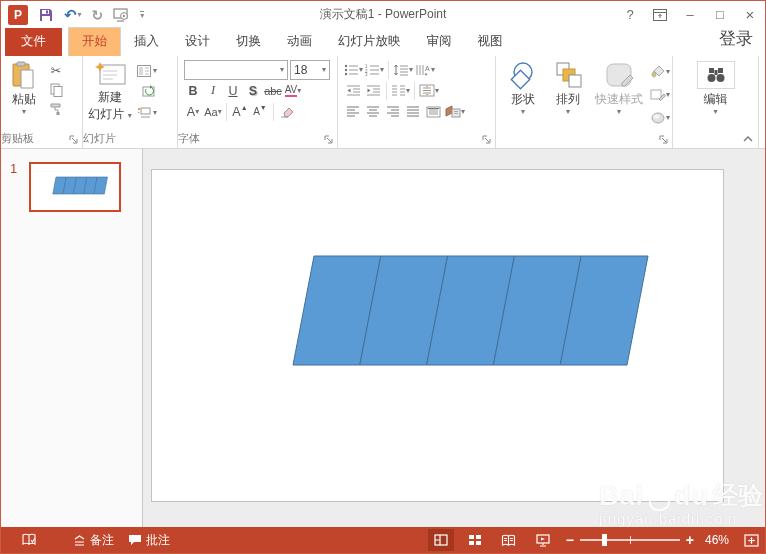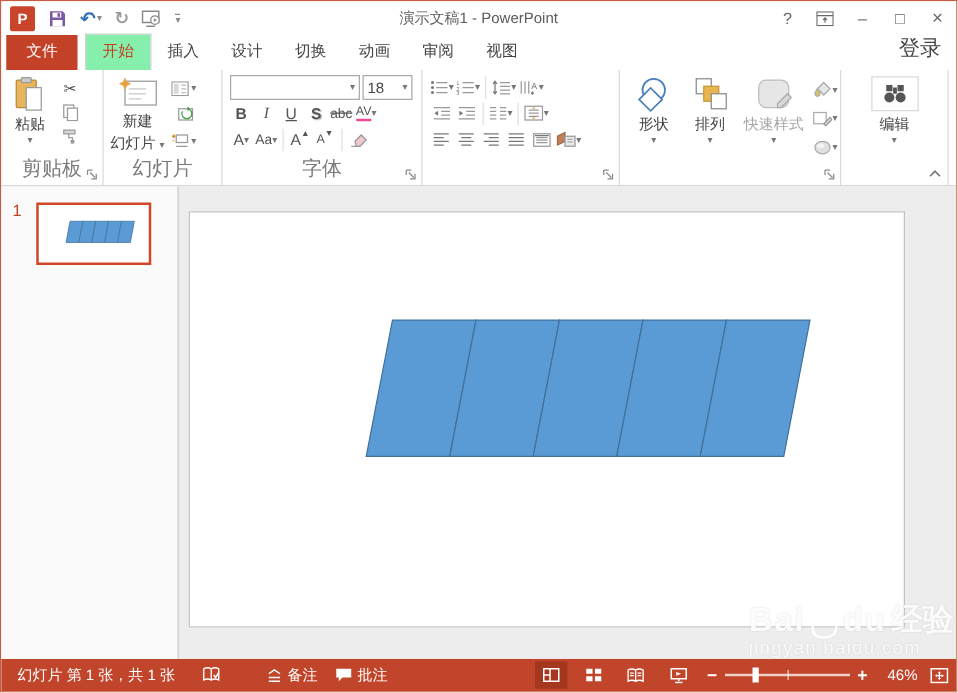--- a/index.html
+++ b/index.html
@@ -17,28 +17,28 @@
   .mini-dd { font-size:8px; color:#8a8a8a; margin-left:1px; }
   .qat-more { display:inline-block; border-top:1px solid #8a8a8a; font-size:8px; color:#8a8a8a; line-height:6px; padding-top:1px; }
   .title { position:absolute; left:0; right:0; text-align:center; color:#5a5a5a; font-size:12px; pointer-events:none; }
   .win-controls { margin-left:auto; display:flex; align-items:center; gap:0; }
   .win-btn { width:30px; height:26px; display:flex; align-items:center; justify-content:center; color:#6a6a6a; font-size:13px; }
 
   
   .tabrow { height:28px; display:flex; align-items:flex-end; background:#fff; padding-left:4px; position:relative; }
   .tab-file { background:#C24127; color:#fff; padding:5px 16px 6px; font-size:12.5px; margin-right:6px; }
   .tab { padding:5px 13px 6px; font-size:12.5px; color:#444; }
-  .tab.active { color:#C24127; background:#86efac; border:1px solid #D4D4D4; border-bottom:none; }
+  .tab.active { color:#C24127; background:#fdba74; border:1px solid #D4D4D4; border-bottom:none; }
   .signin { margin-left:auto; padding:5px 12px 6px; color:#444; font-size:17px; }
 
   
   .ribbon { position:relative; height:93px; background:#fff; border-bottom:1px solid #D5D5D5; display:flex; }
   .grp { position:relative; height:100%; padding-top:3px; }
   .grp:not(:last-child){ border-right:1px solid #DCDCDC; }
-  .grp-label { position:absolute; bottom:2px; left:0; right:0; text-align:center; font-size:16px; color:#7a7a7a; }
+  .grp-label { position:absolute; bottom:2px; left:0; right:0; text-align:left; font-size:11px; color:#7a7a7a; }
   .launcher { position:absolute; bottom:3px; right:3px; width:10px; height:10px; }
   .bigbtn { display:flex; flex-direction:column; align-items:center; justify-content:flex-start; font-size:12px; color:#444; padding-top:2px; }
   .dd { font-size:8px; color:#777; line-height:8px; }
   .minirow { display:flex; align-items:center; height:21px; gap:2px; }
   .combo { height:20px; border:1px solid #ABABAB; background:#fff; display:flex; align-items:center; justify-content:space-between; padding:0 3px; font-size:12px; color:#444; }
   .glyph-btn { min-width:18px; height:19px; display:flex; align-items:center; justify-content:center; font-size:12.5px; color:#555; }
   .vsep { width:1px; height:18px; background:#E0E0E0; margin:0 2px; }
   .collapse-chevron { position:absolute; right:12px; bottom:6px; width:10px; height:6px; }
   .disabled-label { color:#a6a6a6 !important;text-align:center; }
 
@@ -118,20 +118,21 @@
     </div>
   </div>
 
   <div class="tabrow">
     <span class="tab-file">文件</span>
     <span class="tab active">开始</span>
     <span class="tab">插入</span>
     <span class="tab">设计</span>
     <span class="tab">切换</span>
     <span class="tab">动画</span>
+    <span class="tab">幻灯片放映</span>
     <span class="tab">审阅</span>
     <span class="tab">视图</span>
     <span class="signin">登录</span>
   </div>
 
   <div class="ribbon">
 
     <div class="grp" style="width:82px">
       <div style="display:flex">
         <div class="bigbtn" style="width:46px">
@@ -497,21 +498,20 @@
           </g>
         </svg>
         <span class="wm-brand">du</span>
         <span class="wm-cn">经验</span>
       </div>
       <div class="wm-url">jingyan.baidu.com</div>
     </div>
   </div>
 
   <div class="statusbar">
-    <span class="sb-item">幻灯片 第 1 张，共 1 张</span>
     <span class="sb-item" style="margin-left:8px">
       <svg width="15" height="14" viewBox="0 0 15 14">
           <path d="M1 2c2-1 4-1 6 0v9c-2-1-4-1-6 0zM13 2c-2-1-4-1-6 0v9c2-1 4-1 6 0z" fill="none" stroke="#fff" stroke-width="1.1"></path>
           <path d="M9 7l1.5 2L13 5" stroke="#fff" fill="none" stroke-width="1.2"></path>
         </svg>
     </span>
     <span class="sb-item" style="margin-left:22px">
       <svg width="13" height="12" viewBox="0 0 13 12">
           <path d="M2 5l4.5-3L11 5" fill="none" stroke="#fff" stroke-width="1.2"></path>
           <path d="M2 8h9M2 11h9" stroke="#fff" stroke-width="1.2"></path>
@@ -555,21 +555,21 @@
       </span>
     </span>
 
     <span class="zoomwrap">
       <span class="zoom-sign">−</span>
       <span class="zoom-track">
         <span class="zoom-tick"></span>
         <span class="zoom-thumb"></span>
       </span>
       <span class="zoom-sign">+</span>
-      <span style="width:34px;text-align:right">46%</span>
+      <span style="width:34px;text-align:center">46%</span>
       <span style="margin-left:4px">
         <svg width="15" height="13" viewBox="0 0 15 13">
             <rect x="1" y="1" width="13" height="11" fill="none" stroke="#fff" stroke-width="1.2"></rect>
             <path d="M7.5 4v5M5 6.5h5" stroke="#fff"></path>
             <path d="M7.5 3l-1.3 1.6h2.6zM7.5 10l-1.3-1.6h2.6zM4 6.5L5.6 5.2v2.6zM11 6.5L9.4 5.2v2.6z" fill="#fff"></path>
           </svg>
       </span>
     </span>
   </div>
 

